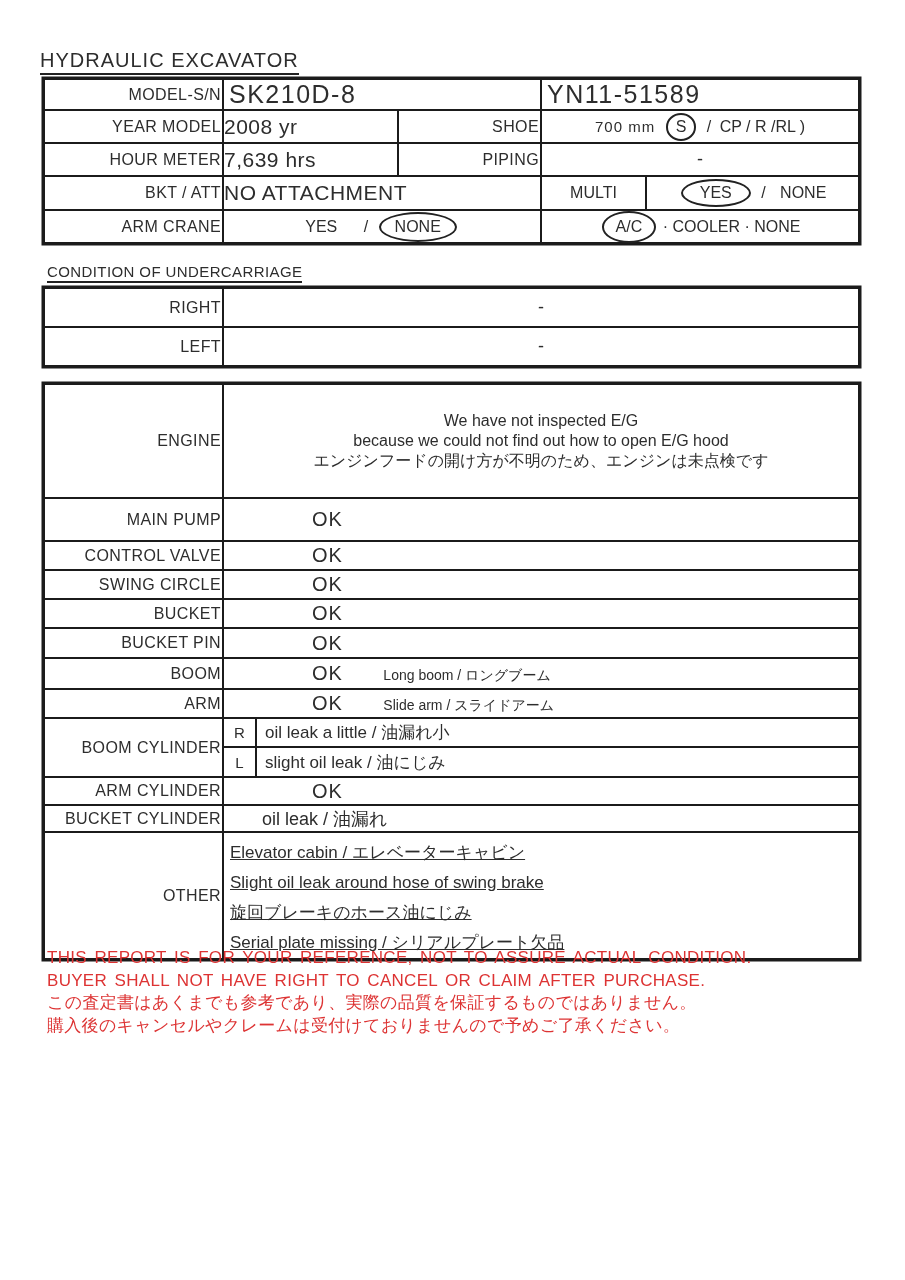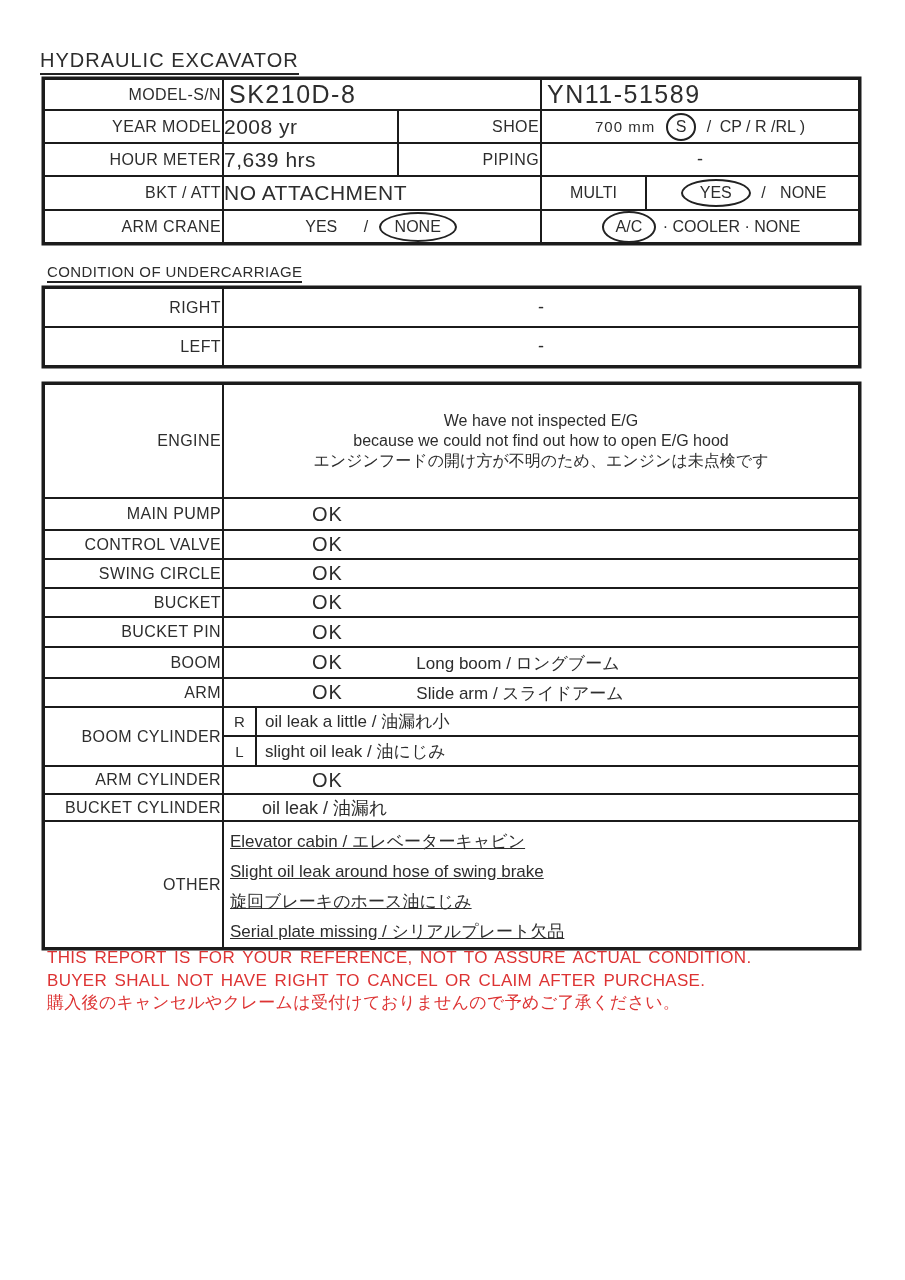--- a/index.html
+++ b/index.html
@@ -60,21 +60,21 @@
   .circle-ac{padding:5px 12px;}
 
   .shoe-wrap{white-space:nowrap;text-align:center;}
   .shoe-prefix{font-size:15px;letter-spacing:1px;margin-right:4px;}
   .sep{margin:0 4px;}
   .gap-l{margin-left:22px;}
   .gap-r{margin-right:10px;}
 
   .engine-note{text-align:center;line-height:20px;font-size:16px;}
   .ok{display:inline-block;margin-left:88px;font-size:20px;letter-spacing:1px;}
-  .note{display:inline-block;margin-left:69px;font-size:17px;}
+  .note{display:inline-block;margin-left:36px;font-size:14px;}
   .rl{text-align:center;font-size:15px;}
   .cyl-val{padding-left:8px;font-size:17px;}
   .bucket-val{display:inline-block;margin-left:38px;font-size:18px;}
   .other-cell{vertical-align:top;padding:5px 0 0 6px;}
   .other-cell div{line-height:30px;font-size:17px;white-space:nowrap;text-decoration:underline;}
 
   #disclaimer{
     left:47px;top:947px;color:var(--red);
     font-size:17px;line-height:22.5px;
     letter-spacing:0.3px;word-spacing:2.5px;white-space:nowrap;
@@ -168,21 +168,21 @@
     </colgroup>
   <tbody>
       <tr style="height:114px">
     <td class="lbl">ENGINE</td>
     <td class="engine-note" colspan="2">
       <div>We have not inspected E/G</div>
       <div>because we could not find out how to open E/G hood</div>
       <div>エンジンフードの開け方が不明のため、エンジンは未点検です</div>
     </td>
   </tr>
-  <tr style="height:32px">
+  <tr style="height:43px">
     <td class="lbl">MAIN PUMP</td>
     <td colspan="2"><span class="ok">OK</span></td>
   </tr>
   <tr style="height:29px">
     <td class="lbl">CONTROL VALVE</td>
     <td colspan="2"><span class="ok">OK</span></td>
   </tr>
   <tr style="height:29px">
     <td class="lbl">SWING CIRCLE</td>
     <td colspan="2"><span class="ok">OK</span></td>
@@ -234,14 +234,15 @@
       <div>旋回ブレーキのホース油にじみ</div>
       <div>Serial plate missing / シリアルプレート欠品</div>
     </td>
   </tr>
 </tbody>
   </table>
 
 <div class="abs" id="disclaimer">
   <div>THIS REPORT IS FOR YOUR REFERENCE, NOT TO ASSURE ACTUAL CONDITION.</div>
   <div>BUYER SHALL NOT HAVE RIGHT TO CANCEL OR CLAIM AFTER PURCHASE.</div>
+  <div>この査定書はあくまでも参考であり、実際の品質を保証するものではありません。</div>
   <div>購入後のキャンセルやクレームは受付けておりませんので予めご了承ください。</div>
 </div>
 
 </body></html>

